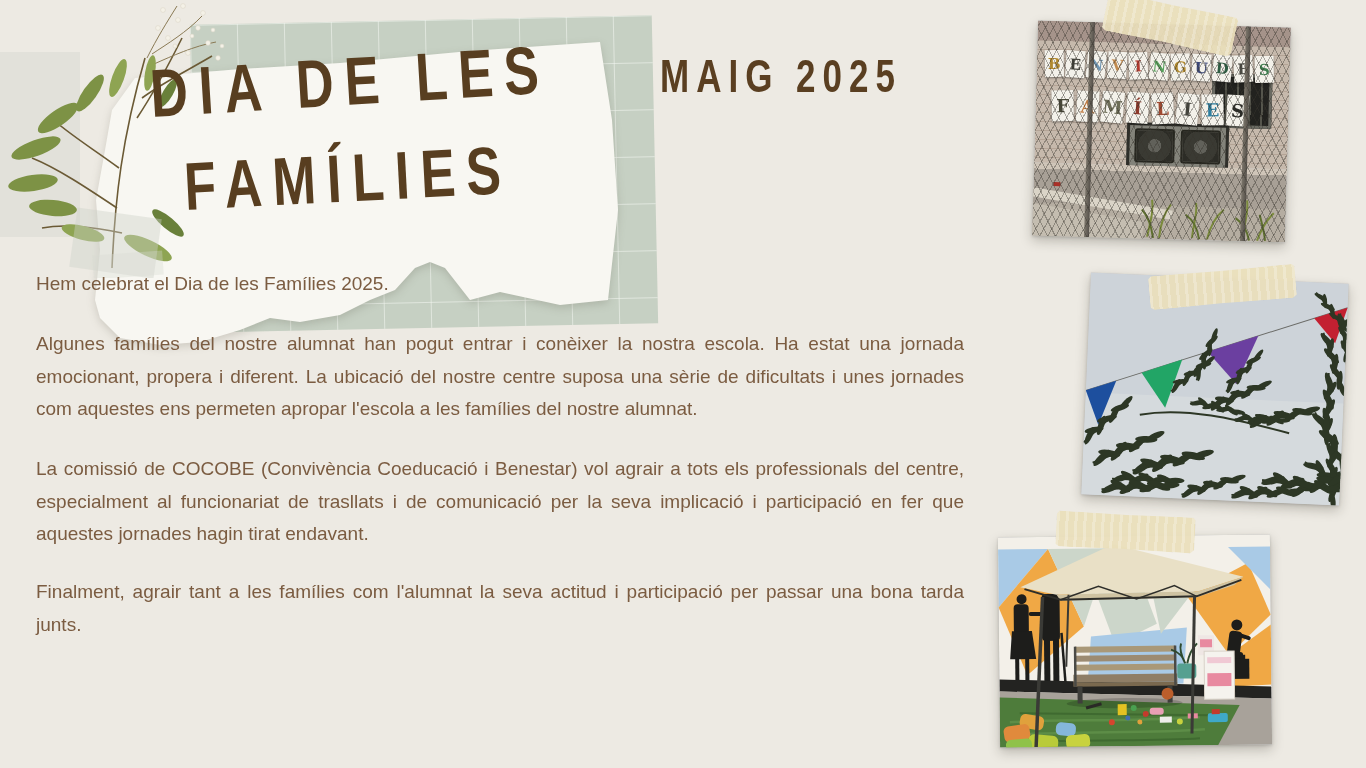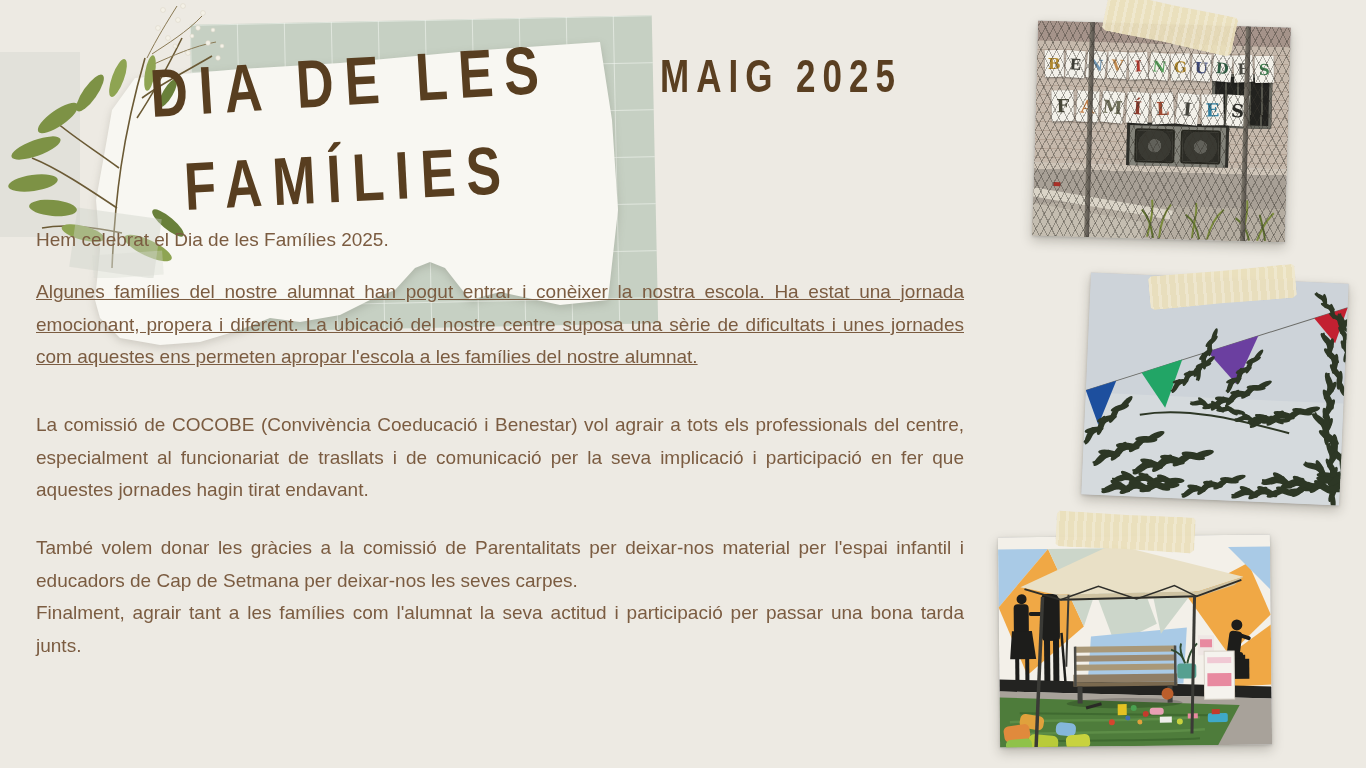--- a/index.html
+++ b/index.html
@@ -40,24 +40,24 @@
     transform:rotate(-3deg) scaleY(1.3);}
   .date-heading{
     position:absolute;left:660px;top:50px;color:#5a3f21;font-weight:bold;
     font-size:35px;letter-spacing:7px;transform:scaleY(1.3);transform-origin:left top;
     white-space:nowrap;
   }
 
   
   .bodytext{
     position:absolute;left:36px;width:928px;color:#7b5c41;
-    font-size:19px;line-height:32.5px;text-align:justify;
+    font-size:19px;line-height:32.5px;text-align:justify;margin-top:44px;
   }
   .bt-intro{top:224px;}
-  .bt-p1{top:276px;text-decoration:underline;}
+  .bt-p1{top:284px;}
   .bt-p2{top:409px;}
   .bt-p3{top:532px;}
   .bt-p4{top:690px;}
   .bt-line{display:block;}
 
   
   .photo{
     position:absolute;overflow:hidden;
     box-shadow:0 5px 12px rgba(40,35,25,.25),0 1px 3px rgba(0,0,0,.15);
     background:#ccc;
@@ -190,21 +190,20 @@
   </svg>
 
   <div class="title-line title-1">DIA DE LES</div>
   <div class="title-line title-2">FAMÍLIES</div>
   <div class="date-heading">MAIG 2025</div>
 
   <div class="bodytext bt-intro">Hem celebrat el Dia de les Famílies 2025.</div>
   <div class="bodytext bt-p1">Algunes famílies del nostre alumnat han pogut entrar i conèixer la nostra escola. Ha estat una jornada emocionant, propera i diferent. La ubicació del nostre centre suposa una sèrie de dificultats i unes jornades com aquestes ens permeten apropar l'escola a les famílies del nostre alumnat.</div>
   <div class="bodytext bt-p2">La comissió de COCOBE (Convivència Coeducació i Benestar) vol agrair a tots els professionals del centre, especialment al funcionariat de trasllats i de comunicació per la seva implicació i participació en fer que aquestes jornades hagin tirat endavant.</div>
   <div class="bodytext bt-p3">
-    <span class="bt-line">També volem donar les gràcies a la comissió de Parentalitats per deixar-nos material per l'espai infantil i educadors de Cap de Setmana per deixar-nos les seves carpes.</span>
     <span class="bt-line">Finalment, agrair tant a les famílies com l'alumnat la seva actitud i participació per passar una bona tarda junts.</span>
   </div>
 
   <div class="photo photo1">
     <div class="p1-roof"></div>
     <div class="p1-wall"></div>
     <div class="p1-window"></div>
     <div class="p1-ac">
       <div class="p1-fan"></div>
       <div class="p1-fan"></div>

